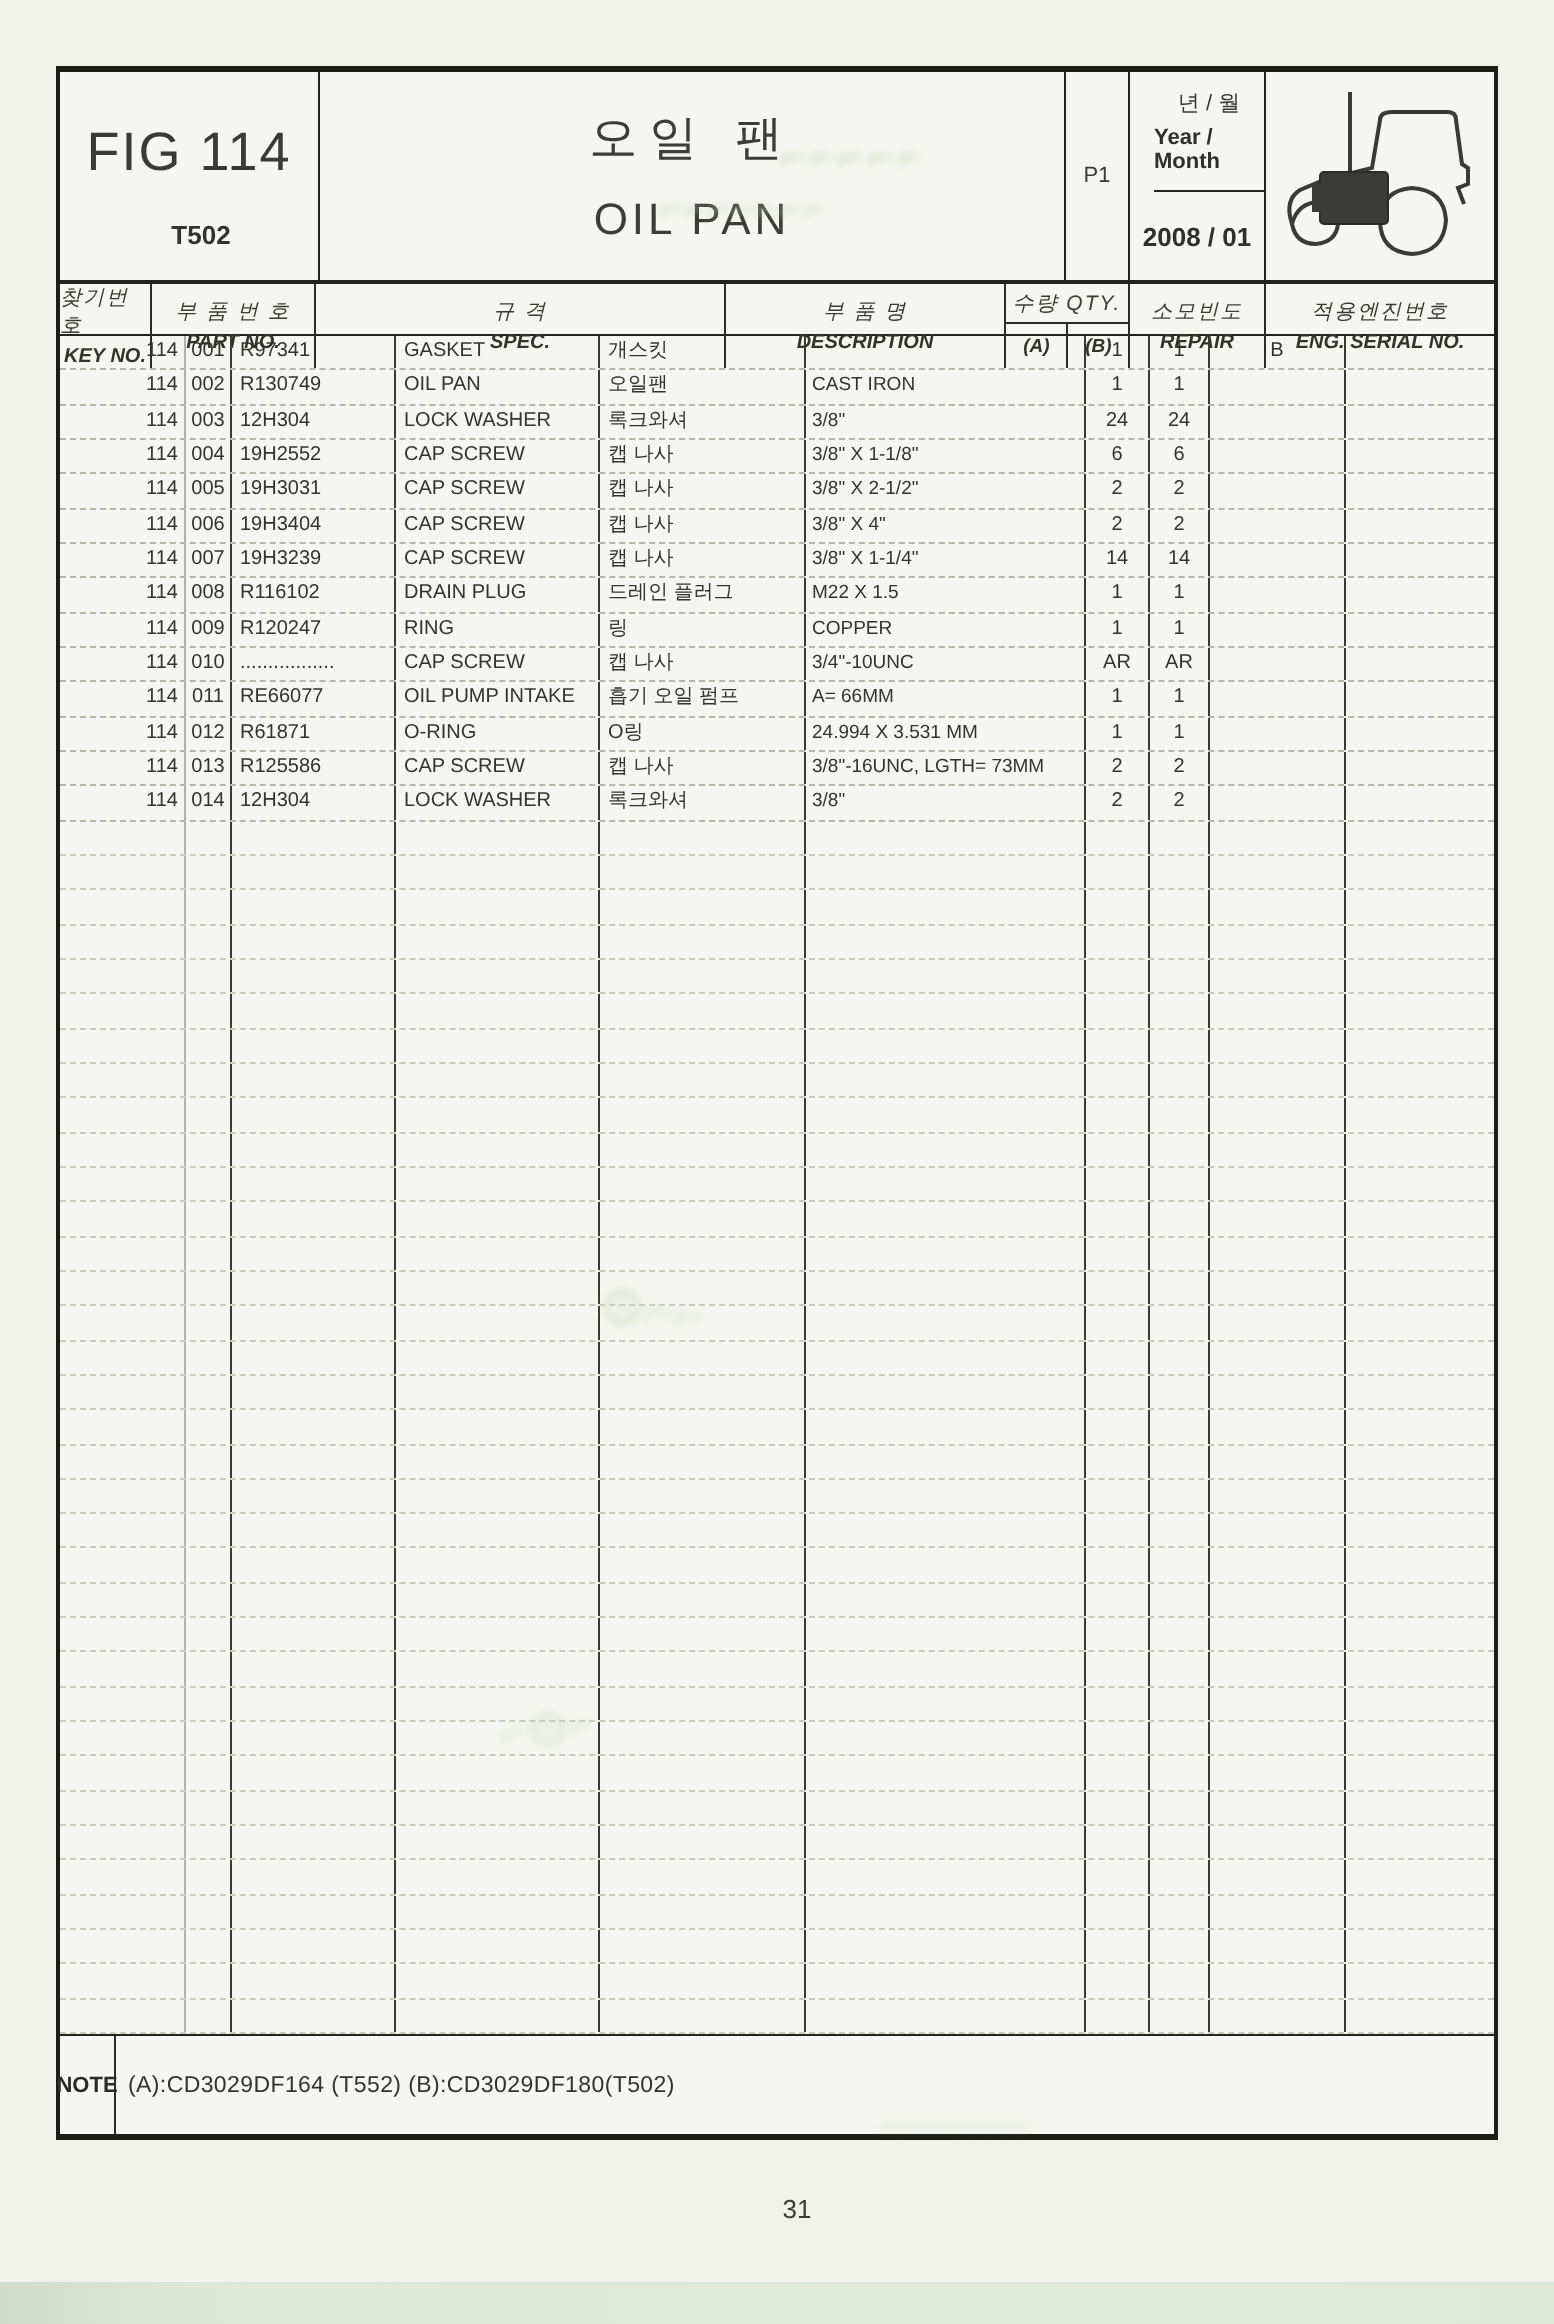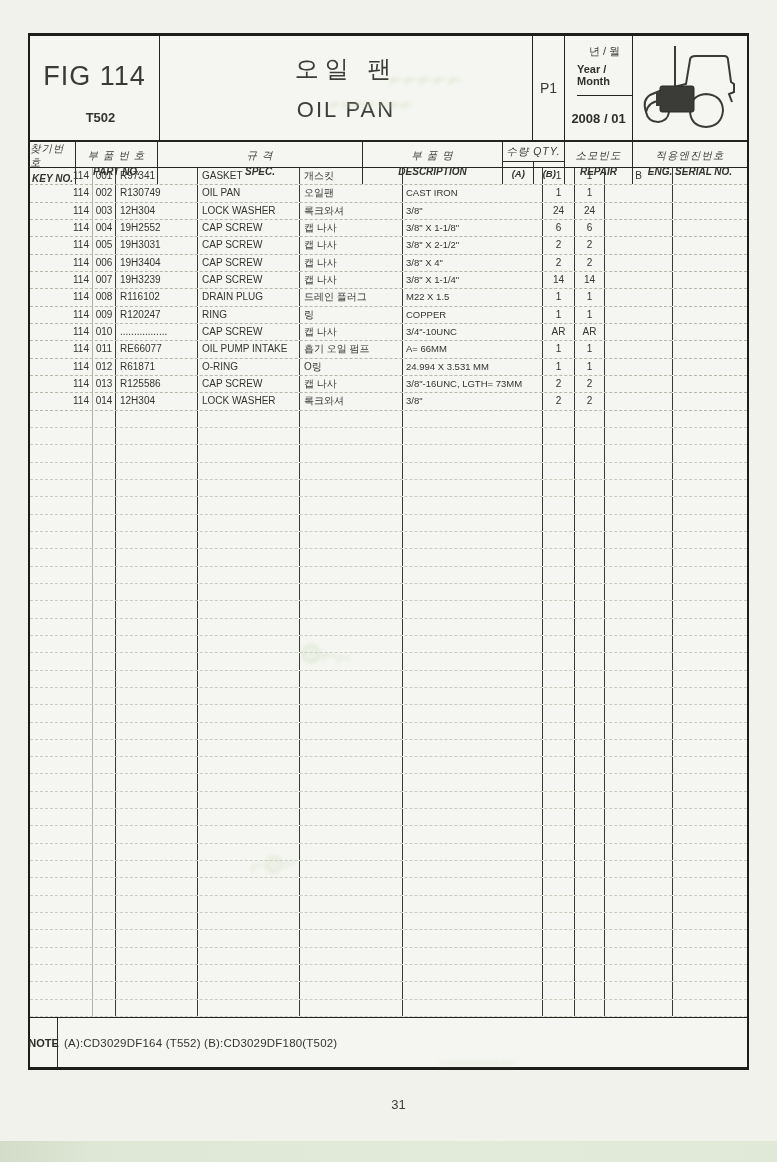--- a/index.html
+++ b/index.html
@@ -33,21 +33,21 @@
   .hdr > div:last-child { border-right:none; }
 
   .fig-cell { display:flex; flex-direction:column; align-items:center; justify-content:center; }
   .fig-no { font-size:27px; letter-spacing:1px; color:#3a3a36; margin-top:10px; }
   .fig-model { font-size:13px; font-weight:bold; color:#33332f; margin-top:18px;margin-left:12px; }
 
   .title-cell { display:flex; flex-direction:column; align-items:center; justify-content:center; gap:12px; }
   .title-ko { font-size:24px; letter-spacing:6px; color:#3c3c38; }
   .title-en { font-size:22px; letter-spacing:2px; color:#3c3c38; }
 
-  .p1-cell { display:flex; align-items:center; justify-content:center; font-size:14px; color:#3a3a36; }
+  .p1-cell { display:flex; align-items:center; justify-content:center; font-size:11px; color:#3a3a36; }
 
   .ym-cell { display:flex; flex-direction:column; }
   .ym-top { flex:1 1 auto; display:flex; flex-direction:column; align-items:center; justify-content:center; gap:4px; border-bottom:1.5px solid #23231f;margin-left:12px; }
   .ym-ko { font-size:11px; color:#3a3a36; }
   .ym-en { font-size:11px; font-weight:bold; color:#2f2f2b; }
   .ym-val { height:44px; display:flex; align-items:center; justify-content:center; font-size:13px; font-weight:bold; color:#2f2f2b;text-align:right; }
 
   .tractor-cell { display:flex; align-items:center; justify-content:center; }
 
   

